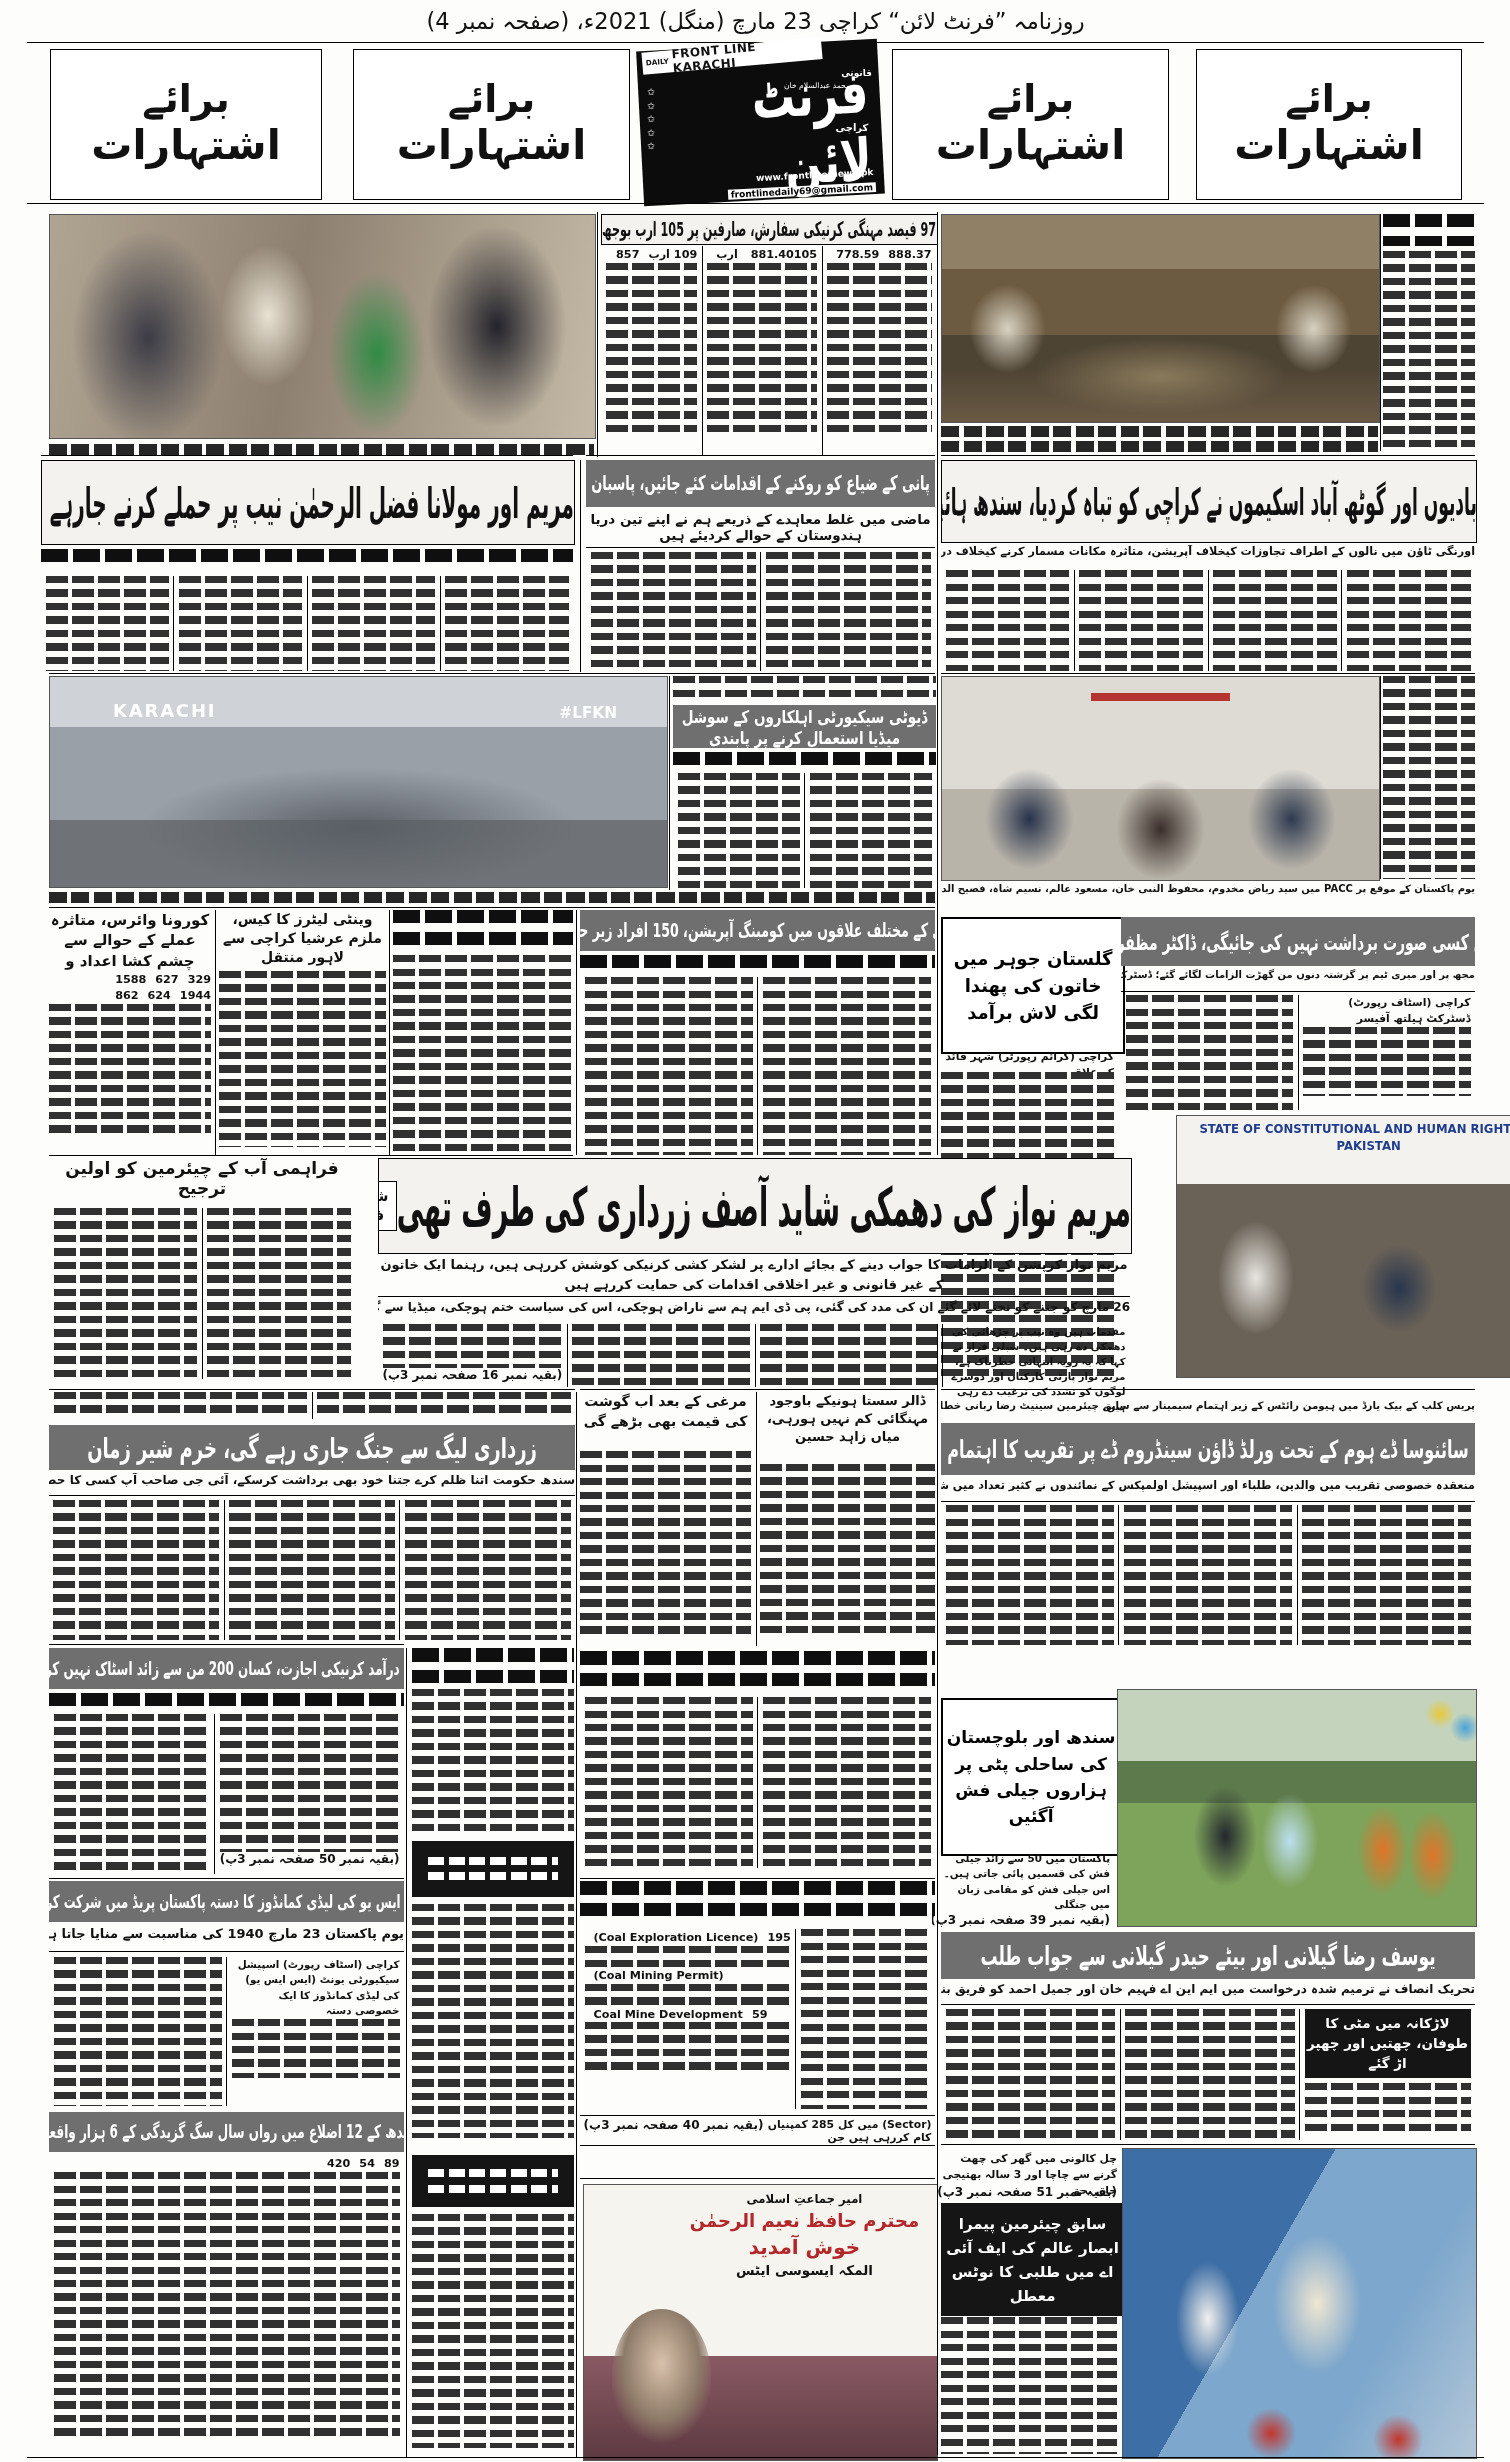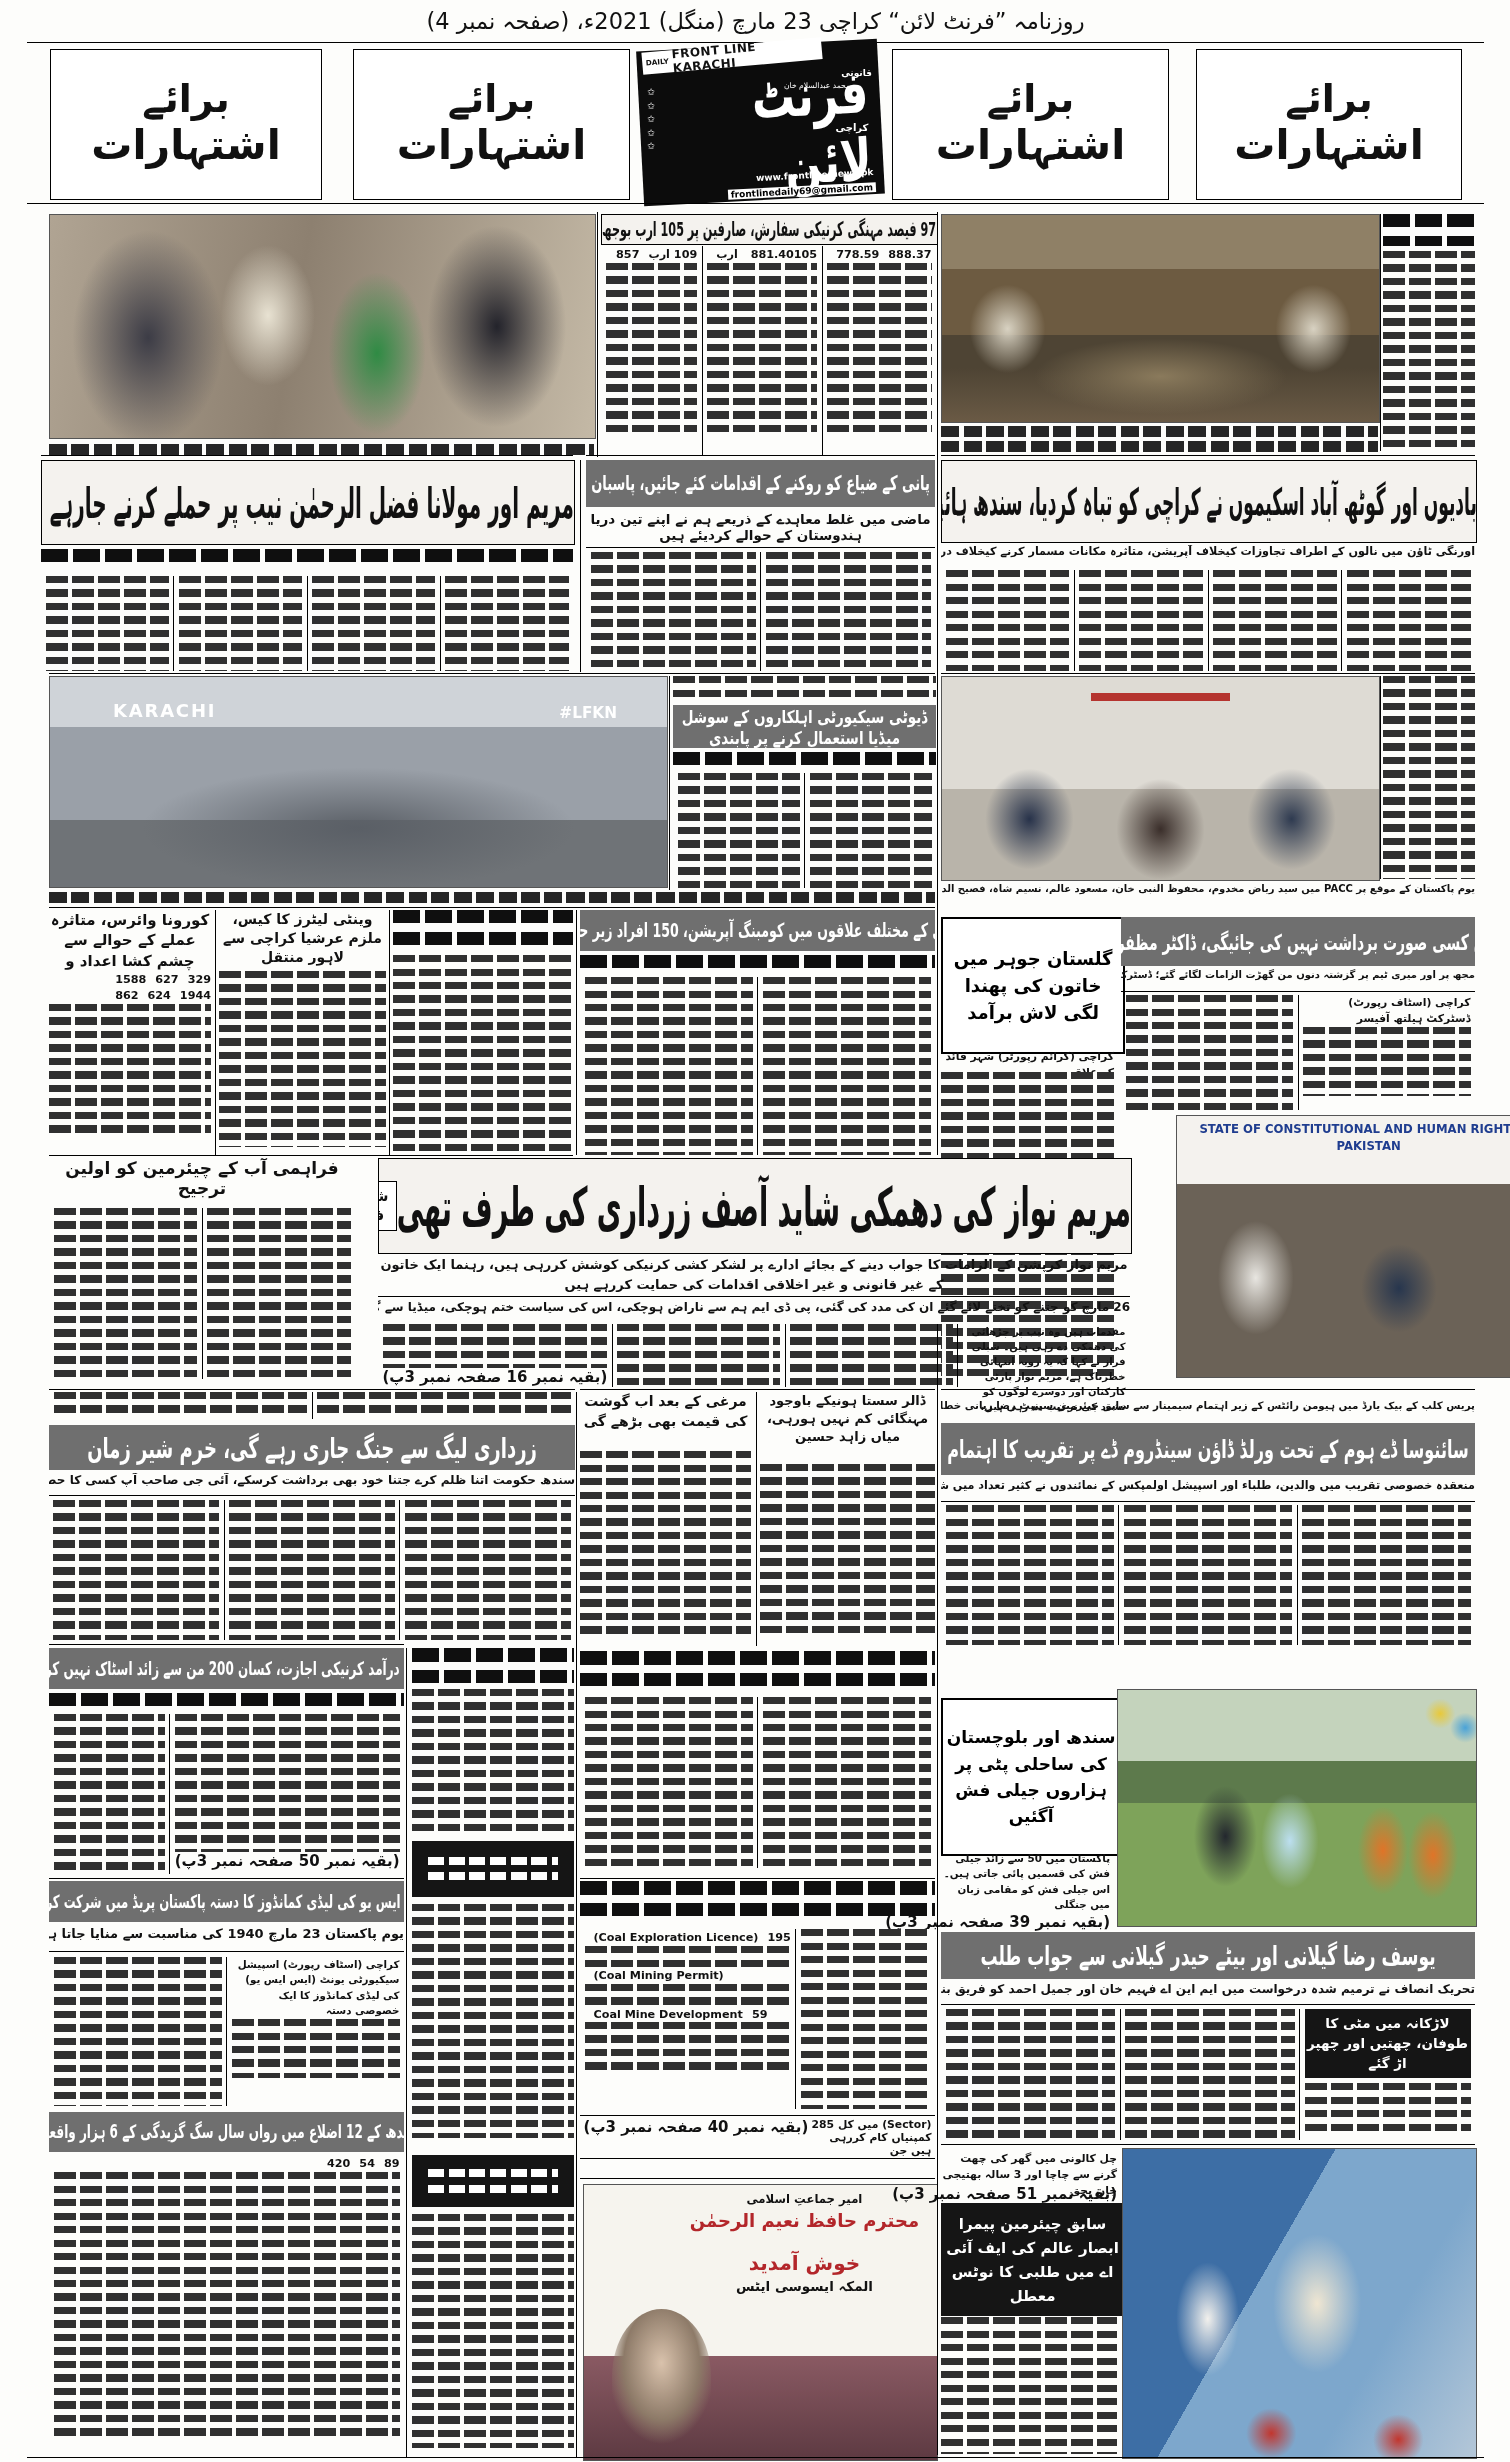--- a/index.html
+++ b/index.html
@@ -29,21 +29,21 @@
   .snip{font-weight:bold;font-size:10.8px;line-height:1.5;text-align:right;direction:rtl}
   .cap{font-weight:bold;text-align:center;white-space:nowrap;overflow:hidden}
   .ph{position:absolute;overflow:hidden;background:#9a9a9a;border:0.9px solid #555}
   .vr{position:absolute;width:0;border-left:0.9px solid #000}
   .hr{position:absolute;height:0;border-top:1.3px solid #000}
   .figline{font-weight:bold;font-size:11.2px;direction:rtl;text-align:right;padding:1.8px 0;white-space:nowrap;overflow:hidden}
   .figline span{margin-left:9px}
   .adbox{border:1.3px solid #000;display:flex;flex-direction:column;align-items:center;justify-content:center;background:#fff}
   .adbox .l1{font-size:38px;font-weight:bold;line-height:1.1;text-shadow:0 0 2.7px #fff}
   .adbox .l2{font-size:41px;font-weight:bold;line-height:1.2;text-shadow:0 0 2.7px #fff}
-  .contnote{font-weight:bold;font-size:15px;direction:rtl;text-align:center;white-space:nowrap}
+  .contnote{font-weight:bold;font-size:12px;direction:rtl;text-align:center;white-space:nowrap}
 </style>
 </head>
 <body>
 
 <div id="page">
 
   <div class="abs ctr u" style="left:0;top:5.4px;width:1511px;height:32px;font-size:22.5px;font-weight:normal">روزنامہ ”فرنٹ لائن“ کراچی 23 مارچ (منگل) 2021ء، (صفحہ نمبر 4)</div>
   <div class="hr" style="left:27px;top:42px;width:1457px"></div>
 
   <div class="abs adbox u" style="left:50px;top:49px;width:270px;height:149px">
@@ -504,21 +504,21 @@
         <div class="scw"></div>
         <div class="scw"></div>
       </div>
     <div class="sim" style="height:234px;margin-top:7.2px"></div>
   </div>
 
   <div class="ph" style="left:583px;top:2184px;width:353px;height:275px;background:#f6f4ee">
     <div class="u" style="position:absolute;right:9px;top:7.2px;text-align:center;width:70%">
       <div style="font-size:11.7px;font-weight:bold;color:#111">امیر جماعتِ اسلامی</div>
       <div style="font-size:18px;font-weight:bold;color:#b3262a;margin-top:3.6px">محترم حافظ نعیم الرحمٰن</div>
-      <div style="font-size:20px;font-weight:bold;color:#b3262a;margin-top:20px">خوش آمدید</div>
+      <div style="font-size:20px;font-weight:bold;color:#b3262a;margin-top:4px">خوش آمدید</div>
       <div style="font-size:13.5px;font-weight:bold;color:#111;margin-top:3.6px">المکہ ایسوسی ایٹس</div>
     </div>
     <div style="position:absolute;left:0;bottom:0;width:100%;height:38%;background:linear-gradient(180deg,#8a5a63 0,#5d3a42 100%)"></div>
     <div style="position:absolute;left:8%;bottom:6%;width:99px;height:135px;background:radial-gradient(54px 81px at 50% 40%, #d9c2ac 0%, #8d7a68 70%, rgba(141,122,104,0) 100%);border-radius:50% 50% 0 0"></div>
   </div>
 
   <div class="abs snip u" style="left:941px;top:2151px;width:176px;height:36px;font-size:10.8px">چل کالونی میں گھر کی چھت گرنے سے چاچا اور 3 سالہ بھتیجی جاں بحق</div>
   <div class="abs contnote u" style="left:941px;top:2185px;width:176px">(بقیہ نمبر 51 صفحہ نمبر 3پ)</div>
   <div class="abs bbox u" style="left:941px;top:2203px;width:176px;height:106px;font-size:15px;line-height:1.6;padding:3.6px">سابق چیئرمین پیمرا ابصار عالم کی ایف آئی اے میں طلبی کا نوٹس معطل</div>
   <div class="abs" style="left:941px;top:2317px;width:176px;height:137px">

